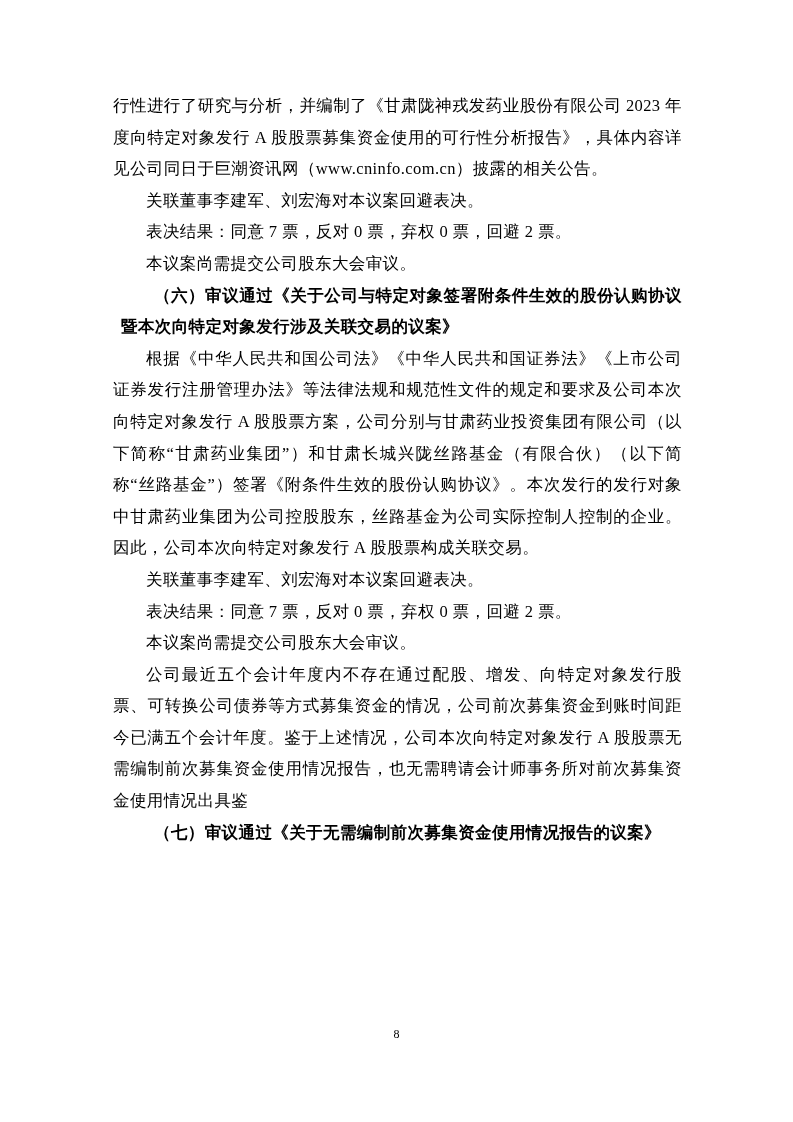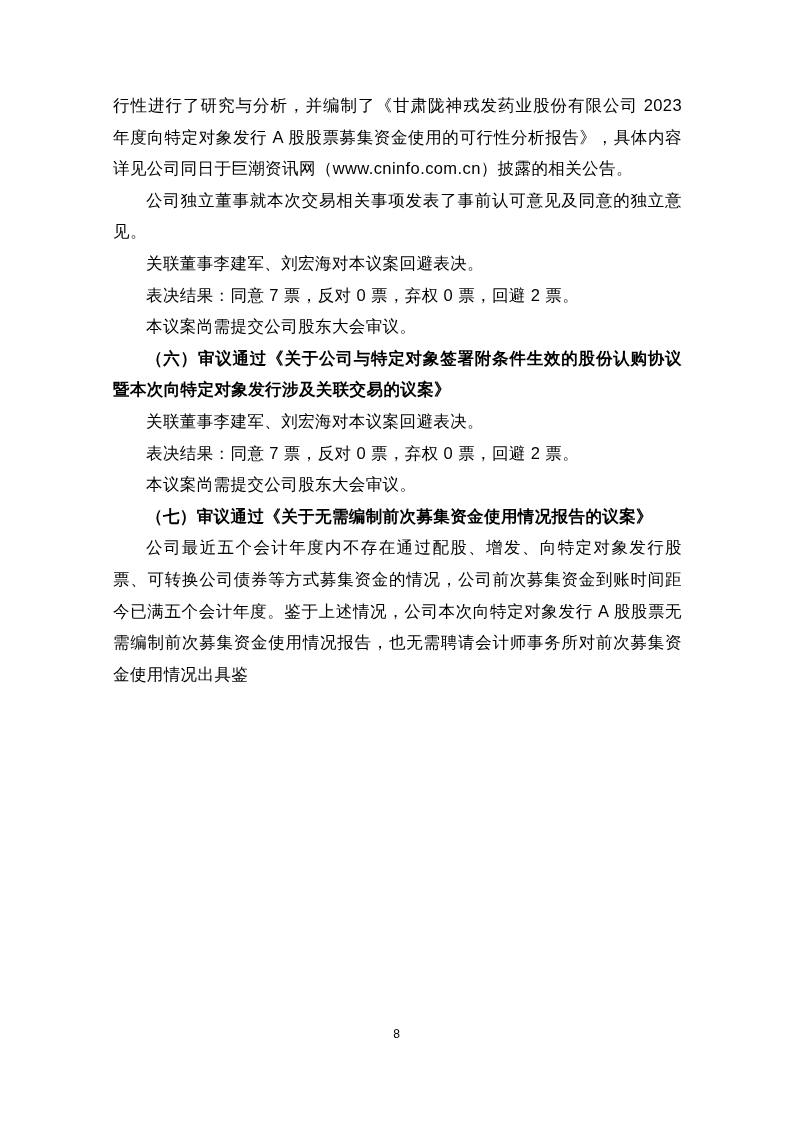--- a/index.html
+++ b/index.html
@@ -6,21 +6,21 @@
     margin: 0;
     padding: 0;
     background: #ffffff;
   }
   .page {
     position: relative;
     width: 728px;
     height: 1122px;
     background: #ffffff;
     overflow: hidden;
-    font-family: Liberation Sans, sans-serif;
+    font-family: Liberation Serif, serif;
     color: #000000;
   }
   .content {
     position: absolute;
     top: 90px;
     left: 113px;
     width: 569px;
   }
   .para {
     margin: 0;
@@ -29,43 +29,44 @@
     text-align: justify;
     text-indent: 2em;
     letter-spacing: 0.4px;
     word-break: break-all;
   }
   .para.no-indent {
     text-indent: 0;
   }
   .para.heading {
     font-weight: bold;
+    margin-left: 8px;
   }
   .page-number {
     position: absolute;
     top: 1026px;
     left: 0;
     width: 793px;
     text-align: center;
     font-size: 12px;
     line-height: 16px;
     color: #000000;
   }
 </style>
 </head>
 <body>
 
 <div class="page">
   <div class="content">
     <p class="para no-indent">行性进行了研究与分析，并编制了《甘肃陇神戎发药业股份有限公司 2023 年度向特定对象发行 A 股股票募集资金使用的可行性分析报告》，具体内容详见公司同日于巨潮资讯网（www.cninfo.com.cn）披露的相关公告。</p>
-    <p class="para">公司独立董事就本次交易相关事项发表了事前认可意见及同意的独立意见。</p>
     <p class="para">关联董事李建军、刘宏海对本议案回避表决。</p>
     <p class="para">表决结果：同意 7 票，反对 0 票，弃权 0 票，回避 2 票。</p>
     <p class="para">本议案尚需提交公司股东大会审议。</p>
     <p class="para heading">（六）审议通过《关于公司与特定对象签署附条件生效的股份认购协议暨本次向特定对象发行涉及关联交易的议案》</p>
+    <p class="para">根据《中华人民共和国公司法》《中华人民共和国证券法》《上市公司证券发行注册管理办法》等法律法规和规范性文件的规定和要求及公司本次向特定对象发行 A 股股票方案，公司分别与甘肃药业投资集团有限公司（以下简称“甘肃药业集团”）和甘肃长城兴陇丝路基金（有限合伙）（以下简称“丝路基金”）签署《附条件生效的股份认购协议》。本次发行的发行对象中甘肃药业集团为公司控股股东，丝路基金为公司实际控制人控制的企业。因此，公司本次向特定对象发行 A 股股票构成关联交易。</p>
     <p class="para">关联董事李建军、刘宏海对本议案回避表决。</p>
     <p class="para">表决结果：同意 7 票，反对 0 票，弃权 0 票，回避 2 票。</p>
     <p class="para">本议案尚需提交公司股东大会审议。</p>
+    <p class="para">公司最近五个会计年度内不存在通过配股、增发、向特定对象发行股票、可转换公司债券等方式募集资金的情况，公司前次募集资金到账时间距今已满五个会计年度。鉴于上述情况，公司本次向特定对象发行 A 股股票无需编制前次募集资金使用情况报告，也无需聘请会计师事务所对前次募集资金使用情况出具鉴</p>
     <p class="para heading">（七）审议通过《关于无需编制前次募集资金使用情况报告的议案》</p>
-    <p class="para">公司最近五个会计年度内不存在通过配股、增发、向特定对象发行股票、可转换公司债券等方式募集资金的情况，公司前次募集资金到账时间距今已满五个会计年度。鉴于上述情况，公司本次向特定对象发行 A 股股票无需编制前次募集资金使用情况报告，也无需聘请会计师事务所对前次募集资金使用情况出具鉴</p>
   </div>
   <div class="page-number">8</div>
 </div>
 
 </body></html>

